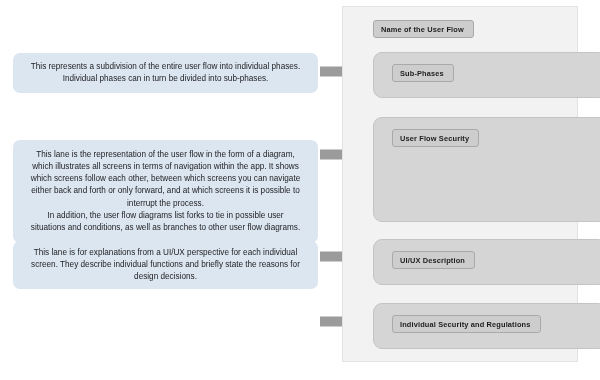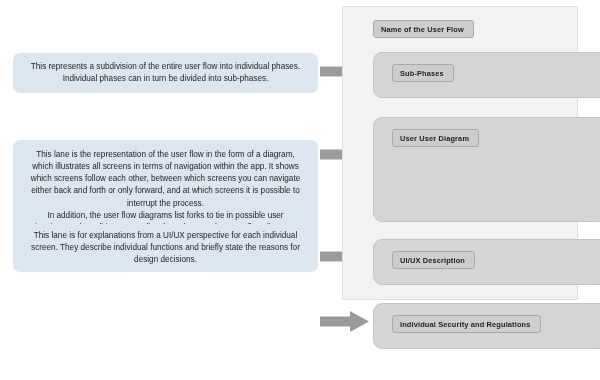--- a/index.html
+++ b/index.html
@@ -38,21 +38,21 @@
   .note-text {
     font-size: 8.2px;
     line-height: 12.1px;
     color: #1d1d1f;
     text-align: center;
     white-space: pre-line;
   }
 
   .note-1 { top: 53px;  height: 40px; }
   .note-2 { top: 113px; height: 103px; margin-top: 27px; }
-  .note-3 { top: 224px; height: 48px; }
+  .note-3 { top: 241px; height: 48px; }
   .note-4 { top: 296px; height: 50px; }
 
   
   .arrow {
     position: absolute;
     left: 320px;
     width: 49px;
     height: 21px;
   }
   .arrow svg { display: block; width: 49px; height: 21px; }
@@ -61,21 +61,21 @@
   .arrow-2 { top: 144px; }
   .arrow-3 { top: 246px; }
   .arrow-4 { top: 311px; }
 
   
   #flow-panel {
     position: absolute;
     left: 342px;
     top: 6px;
     width: 236px;
-    height: 294px;
+    height: 356px;
     background: #f2f2f2;
     border: 1px solid #e2e2e2;
     box-sizing: border-box;
   }
 
   .chip {
     display: inline-block;
     background: #cdcdcd;
     border: 1px solid #a9a9a9;
     border-radius: 3px;
@@ -157,21 +157,21 @@
 
   <div id="flow-panel">
 
     <div class="chip flow-title">Name of the User Flow</div>
 
     <div class="lane lane-subphases">
       <span class="chip">Sub-Phases</span>
     </div>
 
     <div class="lane lane-diagram">
-      <span class="chip">User User Diagram</span>
+      <span class="chip">User Flow Security</span>
     </div>
 
     <div class="lane lane-uiux">
       <span class="chip">UI/UX Description</span>
     </div>
 
     <div class="lane lane-security">
       <span class="chip">Individual Security and Regulations</span>
     </div>
 

